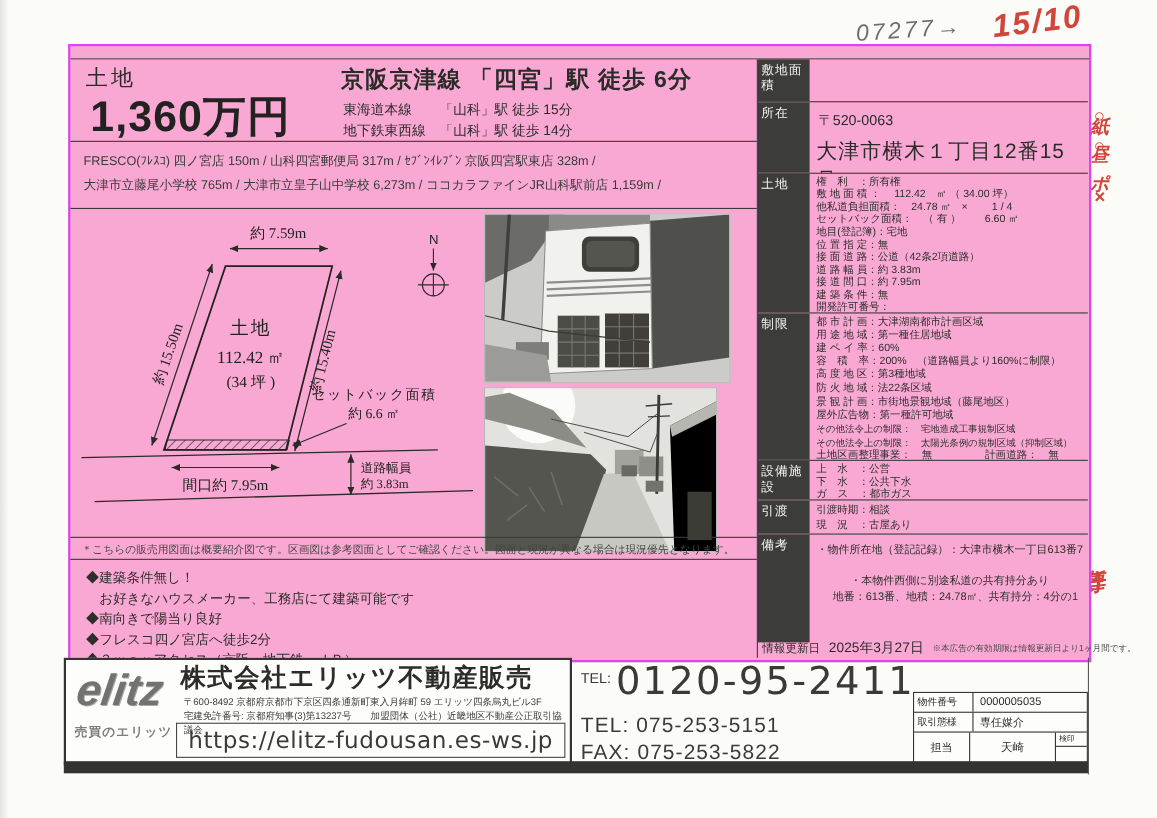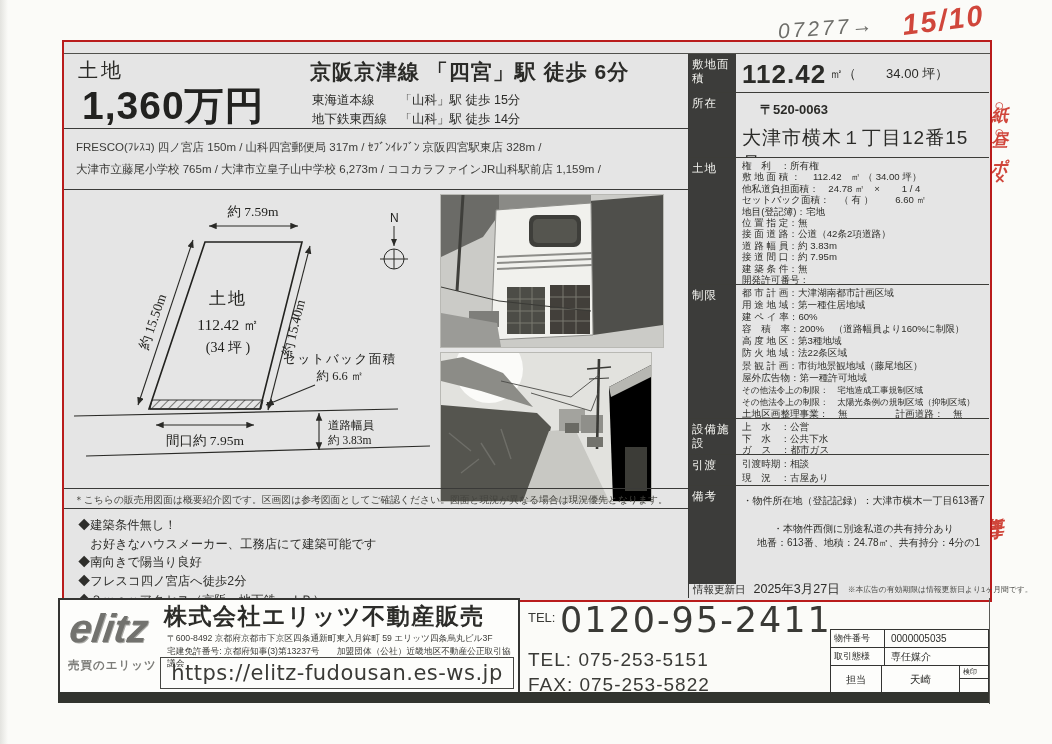--- a/index.html
+++ b/index.html
@@ -9,21 +9,21 @@
   .abs{position:absolute;}
 
   
   .hand{font-style:italic;white-space:nowrap;}
   .hand.pencil{color:#6e6e6a;font-size:21px;transform:rotate(-4deg);letter-spacing:3px;}
   .hand.rednote{color:#d0463b;font-size:29px;font-weight:bold;transform:rotate(-7deg);letter-spacing:2px;}
   .hand.vert{color:#d0463b;writing-mode:vertical-rl;text-orientation:upright;font-size:17px;font-weight:bold;letter-spacing:4px;}
   .hand.vert2{color:#d0463b;writing-mode:vertical-rl;text-orientation:upright;font-size:20px;font-weight:bold;transform:rotate(-6deg);}
 
   
-  .flyer{left:62px;top:40px;width:926px;height:558px;border:2px solid #b91c1c;background:#e5e5e5;}
+  .flyer{left:62px;top:40px;width:926px;height:558px;border:2px solid #d946ef;background:#f9a8d4;}
   .toprule{position:absolute;left:0;right:0;top:11px;border-top:1px solid #50504c;}
   .leftsec{position:absolute;left:0;top:12px;width:624px;height:544px;}
   .rightsec{position:absolute;left:624px;top:12px;width:300px;height:544px;border-left:1.5px solid #3a3a38;}
 
   
   .lbl-type{position:absolute;left:14px;top:3px;font-size:20px;letter-spacing:3px;}
   .price{position:absolute;left:18px;top:25px;font-size:39px;font-weight:bold;letter-spacing:1px;color:#222220;}
   .main-access{position:absolute;left:246px;top:4px;font-size:21px;font-weight:bold;letter-spacing:1px;}
   .sub-access{position:absolute;left:248px;top:37px;font-size:12.5px;line-height:1.5;}
   .rule{position:absolute;left:0;right:0;border-top:1.5px solid #3a3a38;}
@@ -38,21 +38,21 @@
   .disclaimer{position:absolute;left:0;right:0;top:434px;border-top:1.5px solid #3a3a38;padding:5px 10px 0 10px;font-size:9.8px;color:#44443f;}
   .bullets{position:absolute;left:0;right:0;top:454px;bottom:0;border-top:1.5px solid #3a3a38;padding:7px 12px 0 14px;font-size:12.3px;line-height:1.52;color:#2e2e2b;}
 
   
   .srow{display:flex;border-bottom:1px solid #3c3c38;}
   .srow:last-of-type{border-bottom:none;}
   .sidebar{background:#3c3c3a;color:#f4f4f0;width:42px;flex:0 0 42px;font-size:11.5px;padding:3px 2px 0 3px;letter-spacing:1px;line-height:1.25;word-break:break-all;}
   .scontent{flex:1;padding:2px 4px 0 6px;overflow:hidden;}
   .area-big{font-size:26px;font-weight:bold;letter-spacing:1px;}
   .area-unit{font-size:13px;font-weight:normal;}
-  .postal{font-size:13px;margin:6px 0 6px 18px;font-weight:bold;}
+  .postal{font-size:13px;margin:6px 0 6px 2px;}
   .addr{font-size:19px;letter-spacing:1px;}
   .dline{font-size:9.6px;line-height:11.4px;white-space:nowrap;color:#2e2e2a;}
   .r-restrict .dline{line-height:12.1px;}
   .r-restrict .dline.small{font-size:8.6px;}
   .r-util .dline{line-height:11.6px;}
   .r-hand .dline{line-height:13.5px;}
   .r-remarks .dline{font-size:10px;line-height:14px;white-space:normal;text-align:center;}
   .gap14{height:14px;}
   .update-row{position:absolute;left:0;right:0;top:527px;height:17px;font-size:10.5px;display:flex;align-items:center;gap:8px;padding-left:4px;white-space:nowrap;}
   .update-date{font-size:12.5px;}
@@ -216,25 +216,20 @@
         <div>◆南向きで陽当り良好</div>
         <div>◆フレスコ四ノ宮店へ徒歩2分</div>
         <div>◆３ｗａｙアクセス（京阪・地下鉄・ＪＲ）</div>
       </div>
     </div>
 
     <div class="rightsec">
 
       <div class="srow" style="height:38px;">
         <div class="sidebar">敷地面積</div>
-        <div class="scontent" style="display:flex;align-items:center;gap:4px;">
-          <span class="area-big">112.42</span>
-          <span class="area-unit">㎡（</span>
-          <span class="area-unit" style="margin-left:26px;">34.00 坪）</span>
-        </div>
       </div>
 
       <div class="srow" style="height:64px;">
         <div class="sidebar">所在</div>
         <div class="scontent">
           <div class="postal">〒520-0063</div>
           <div class="addr">大津市横木１丁目12番15号</div>
         </div>
       </div>
 

